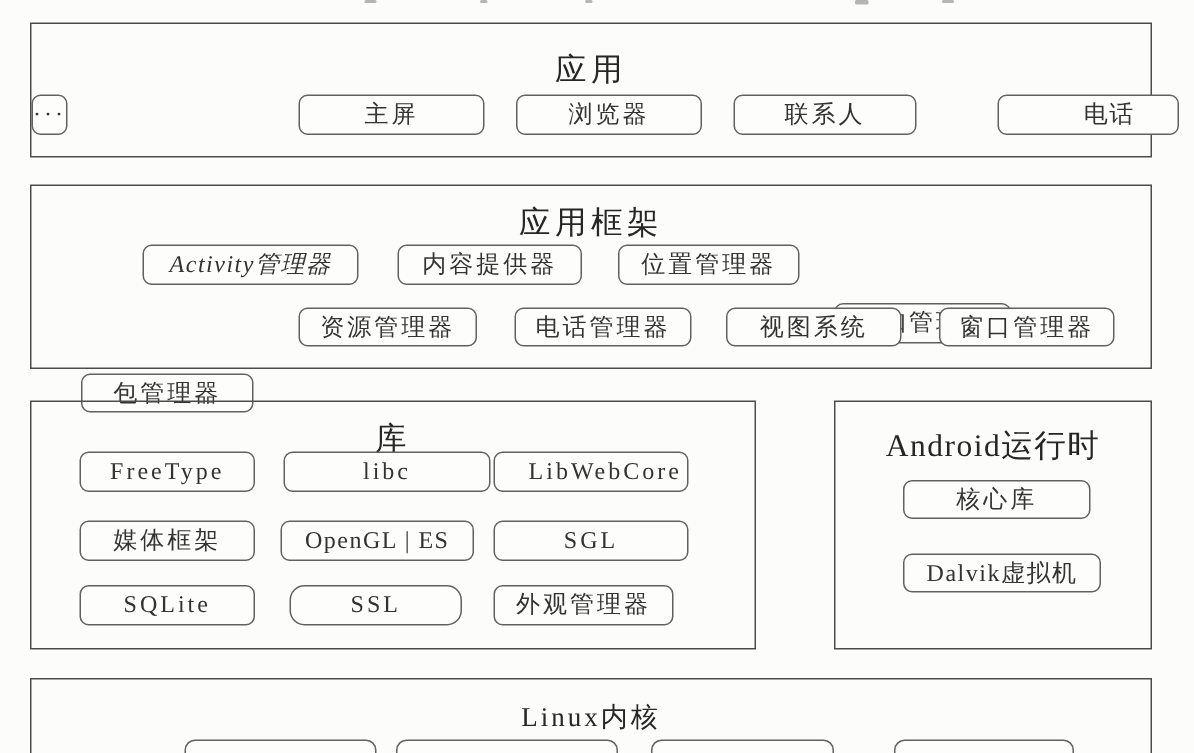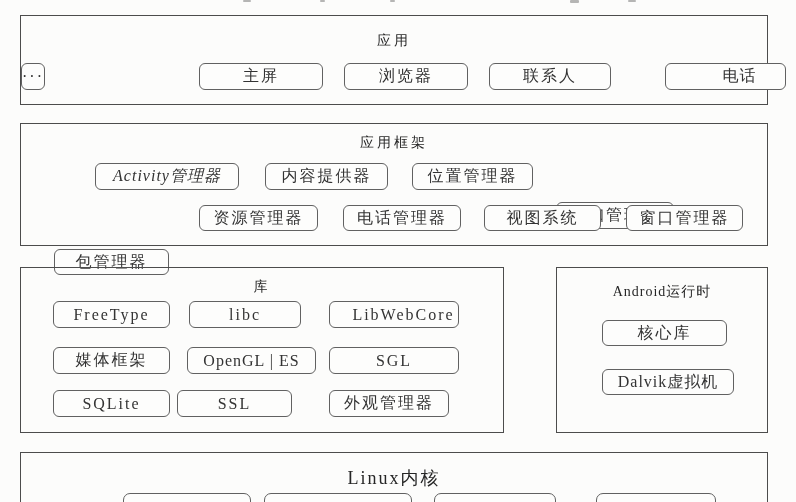--- a/index.html
+++ b/index.html
@@ -13,21 +13,21 @@
   .page{position:absolute;inset:0;}
   .layer{
     position:absolute;
     border:1.5px solid #4c4c4c;
     background:transparent;
     box-sizing:border-box;
   }
   .layer-title{
     position:absolute;left:0;right:0;
     text-align:center;
-    font-size:14px;letter-spacing:3px;
+    font-size:21px;letter-spacing:3px;
     color:#262626;
     white-space:nowrap;
   }
   .btn{
     position:absolute;
     border:1.5px solid #616161;
     border-radius:6px;
     box-sizing:border-box;
     display:flex;align-items:center;justify-content:center;
     font-size:16px;letter-spacing:2px;
@@ -59,27 +59,27 @@
   #fw-b5{left:33px;width:115px;margin-top:44px;}
   #fw-b6{left:178px;width:119px;}
   #fw-b7{left:322px;width:118px;}
   #fw-b8{left:463px;width:117px;}
   #fw-b9{left:605px;width:117px;}
 
   
   #libs{left:20px;top:267px;width:484px;height:166px;}
   #libs .layer-title{top:10px;}
   #lib-b1{left:32px;top:33px;width:117px;height:27px;}
-  #lib-b2{left:168px;top:33px;width:112px;height:27px;}
+  #lib-b2{left:168px;top:33px;width:138px;height:27px;}
   #lib-b3{left:308px;top:33px;width:130px;height:27px;padding-left:19px;}
   #lib-b4{left:32px;top:79px;width:117px;height:27px;}
   #lib-b5{left:166px;top:79px;width:129px;height:27px;letter-spacing:1px;}
   #lib-b6{left:308px;top:79px;width:130px;height:27px;}
   #lib-b7{left:32px;top:122px;width:117px;height:27px;}
-  #lib-b8{left:156px;top:122px;width:115px;height:27px;}
+  #lib-b8{left:172px;top:122px;width:115px;height:27px;border-radius:10px;}
   #lib-b9{left:308px;top:122px;width:120px;height:27px;}
 
   
   #runtime{left:556px;top:267px;width:212px;height:166px;}
   #runtime .layer-title{top:15px;letter-spacing:1px;}
   #rt-b1{left:45px;top:52px;width:125px;height:26px;}
   #rt-b2{left:45px;top:101px;width:132px;height:26px;letter-spacing:1px;}
 
   
   #kernel{left:20px;top:452px;width:748px;height:70px;}

